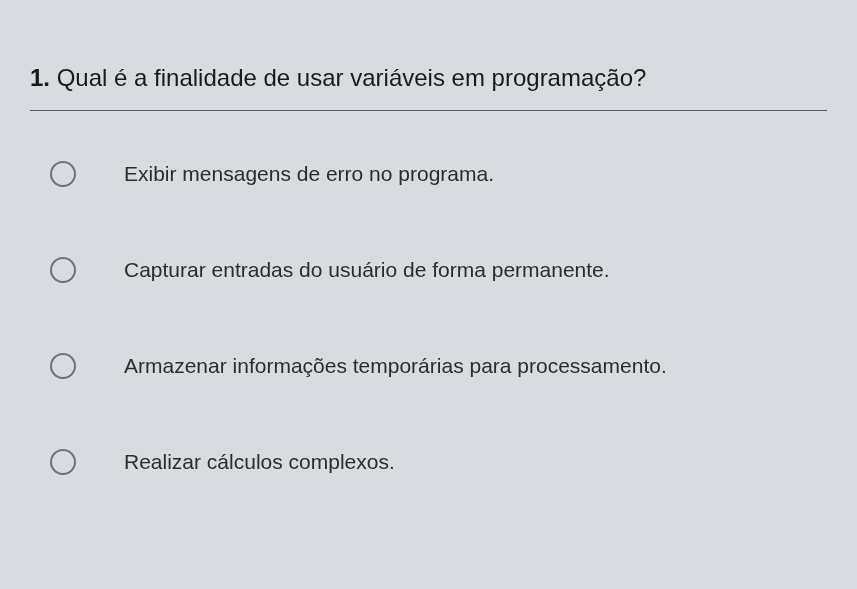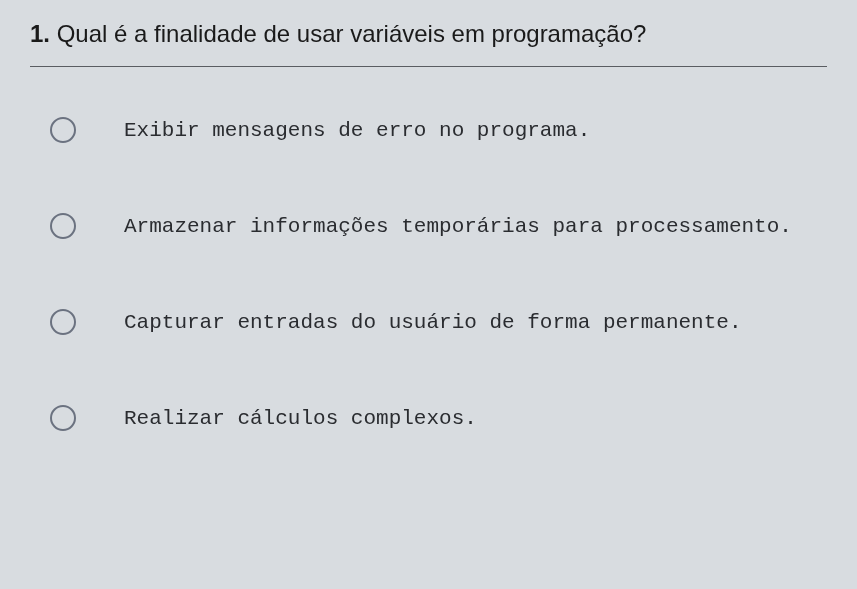--- a/index.html
+++ b/index.html
@@ -14,30 +14,30 @@
       height: 589px;
       padding: 20px 30px;
       color: #1a1a1a;
     }
     .question-header {
       font-size: 24px;
       font-weight: 400;
       margin-bottom: 20px;
       padding-bottom: 18px;
       border-bottom: 1px solid #5a5d62;
+      margin-top: 44px;
     }
     .question-number {
       font-weight: 700;
     }
     .question-text {
       font-weight: 400;
     }
     .options-container {
       padding-top: 30px;
-      font-family: Liberation Mono, monospace;
     }
     .option-row {
       display: flex;
       align-items: center;
       margin-bottom: 70px;
       padding-left: 20px;
     }
     .option-row:last-child {
       margin-bottom: 20px;
       text-align: right;
@@ -65,23 +65,23 @@
   <span class="question-text">Qual é a finalidade de usar variáveis em programação?</span>
 </div>
 
 <div class="options-container">
   <div class="option-row">
     <div class="radio-button"></div>
     <span class="option-label">Exibir mensagens de erro no programa.</span>
   </div>
   <div class="option-row">
     <div class="radio-button"></div>
-    <span class="option-label">Armazenar informações temporárias para processamento.</span>
+    <span class="option-label">Capturar entradas do usuário de forma permanente.</span>
   </div>
   <div class="option-row">
     <div class="radio-button"></div>
-    <span class="option-label">Capturar entradas do usuário de forma permanente.</span>
+    <span class="option-label">Armazenar informações temporárias para processamento.</span>
   </div>
   <div class="option-row">
     <div class="radio-button"></div>
     <span class="option-label">Realizar cálculos complexos.</span>
   </div>
 </div>
 
 </body></html>

